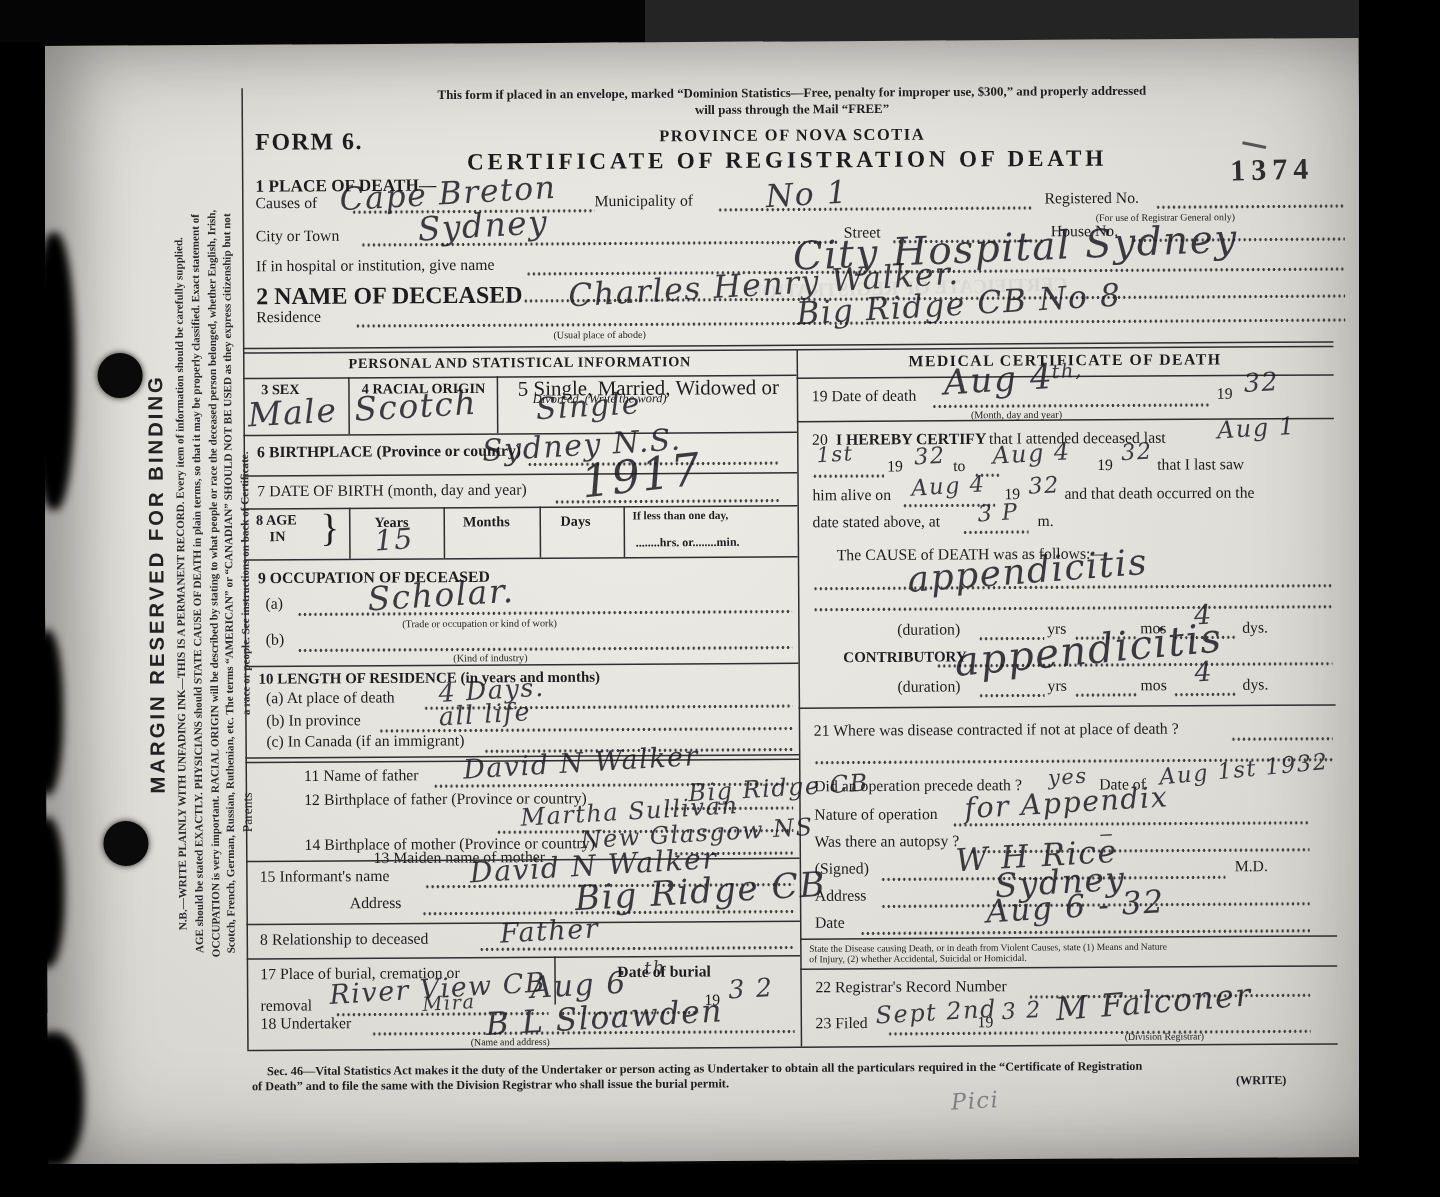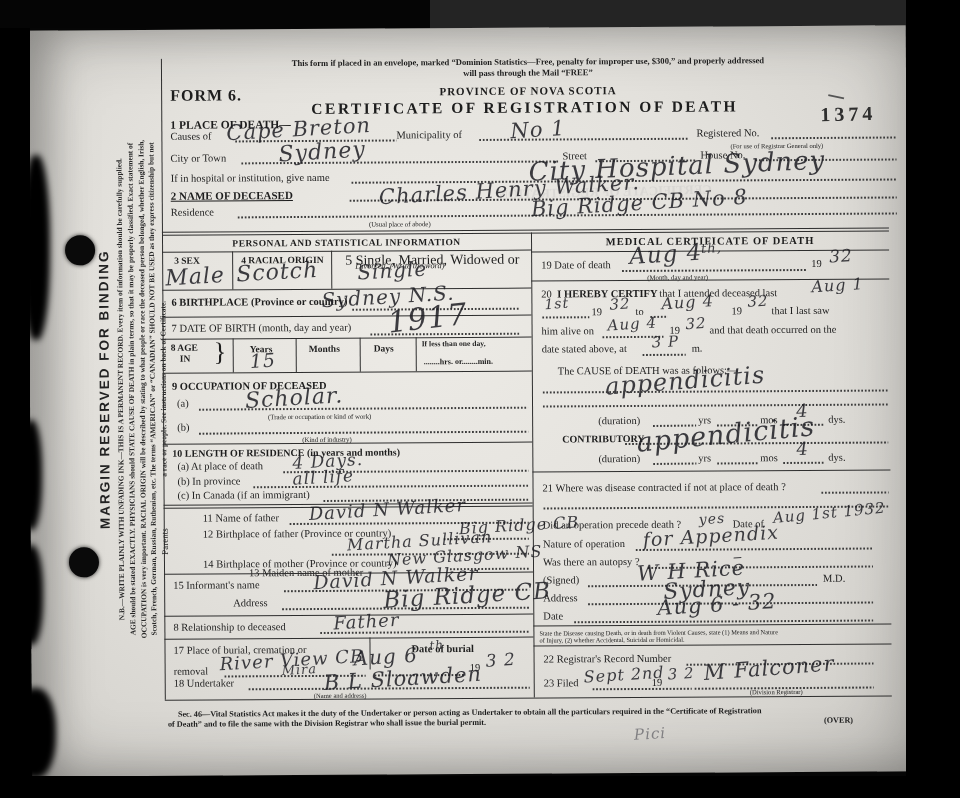--- a/index.html
+++ b/index.html
@@ -74,21 +74,21 @@
   <div class="hw" style="left:250px;top:110px;font-size:22px;">Sydney</div>
   <div class="pt" style="left:534px;top:123px;">Street</div>
   <div class="dots" style="left:566px;top:133px;width:102px;"></div>
   <div class="pt" style="left:672px;top:123px;">House No.</div>
   <div class="dots" style="left:726px;top:133px;width:142px;"></div>
 
   <div class="pt" style="left:142px;top:143px;">If in hospital or institution, give name</div>
   <div class="dots" style="left:322px;top:153px;width:546px;"></div>
   <div class="hw" style="left:500px;top:124px;font-size:26px;transform:rotate(-2deg);">City Hospital Sydney</div>
 
-  <div class="pt b" style="left:142px;top:160px;font-size:11px;text-decoration:underline;">2 NAME OF DECEASED</div>
+  <div class="pt b" style="left:142px;top:160px;font-size:16px;">2 NAME OF DECEASED</div>
   <div class="dots" style="left:320px;top:171px;width:548px;"></div>
   <div class="hw" style="left:350px;top:150px;font-size:21px;">Charles Henry Walker.</div>
   <div class="pt" style="left:142px;top:177px;">Residence</div>
   <div class="dots" style="left:208px;top:187px;width:660px;"></div>
   <div class="pt" style="left:340px;top:192px;font-size:6.8px;">(Usual place of abode)</div>
   <div class="hw" style="left:502px;top:164px;font-size:21px;">Big Ridge CB No 8</div>
 
   <div class="rule" style="left:133px;top:202px;width:727px;"></div>
   <div class="rule" style="left:133px;top:205px;width:727px;"></div>
   <div class="vrule" style="left:133px;top:29px;height:641px;"></div>
@@ -312,21 +312,21 @@
   <div class="hw" style="left:552px;top:638px;font-size:16px;">Sept 2nd</div>
   <div class="pt" style="left:620px;top:650px;">19</div>
   <div class="hw" style="left:636px;top:638px;font-size:15px;">3 2</div>
   <div class="dots" style="left:560px;top:661px;width:100px;"></div>
   <div class="hw" style="left:672px;top:630px;font-size:21px;transform:rotate(-4deg);">M Falconer</div>
   <div class="dots" style="left:662px;top:661px;width:180px;"></div>
   <div class="pt" style="left:718px;top:662px;font-size:6.6px;">(Division Registrar)</div>
 
   <div class="pt b" style="left:146px;top:680px;font-size:8.2px;">Sec. 46—Vital Statistics Act makes it the duty of the Undertaker or person acting as Undertaker to obtain all the particulars required in the “Certificate of Registration</div>
   <div class="pt b" style="left:136px;top:690px;font-size:8.2px;">of Death” and to file the same with the Division Registrar who shall issue the burial permit.</div>
-  <div class="pt b" style="left:792px;top:690px;font-size:8.2px;">(OVER)</div>
+  <div class="pt b" style="left:792px;top:690px;font-size:8.2px;">(WRITE)</div>
   <div class="hw" style="left:602px;top:698px;font-size:15px;color:rgba(60,60,70,0.55);">Pici</div>
 
 </div>
 
 <div class="blob" style="left:22px;top:155px;width:28px;height:185px;"></div>
 <div class="blob" style="left:20px;top:420px;width:22px;height:110px;"></div>
 <div class="blob" style="left:19px;top:545px;width:24px;height:100px;"></div>
 <div class="blob" style="left:14px;top:688px;width:42px;height:90px;"></div>
 <div style="position:absolute;left:0;top:0;width:30px;height:798px;background:#000;"></div>
 <div style="position:absolute;left:906px;top:0;width:54px;height:798px;background:#000;"></div>

